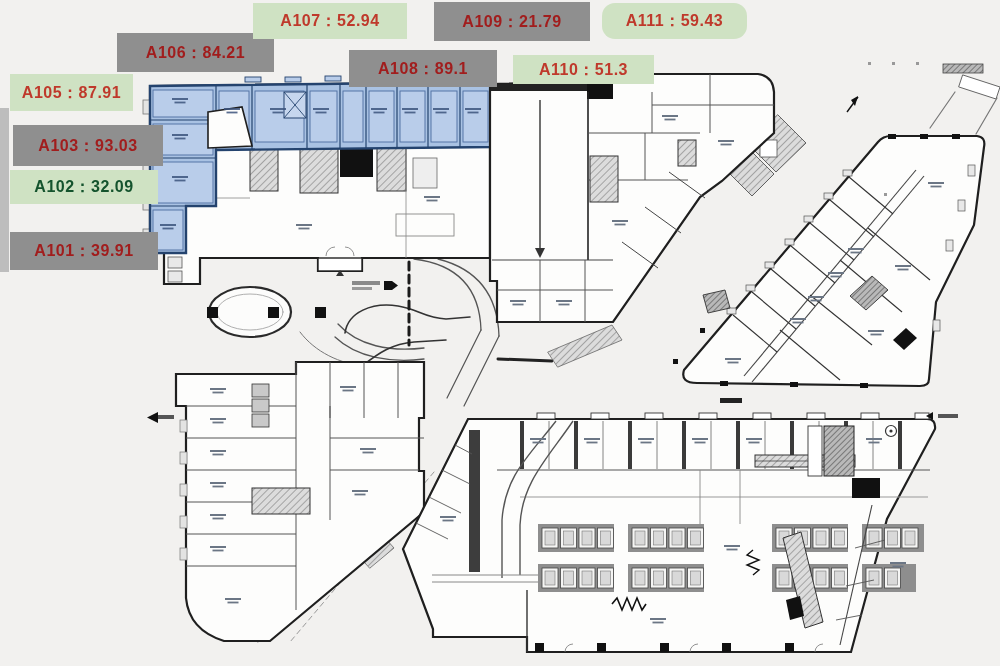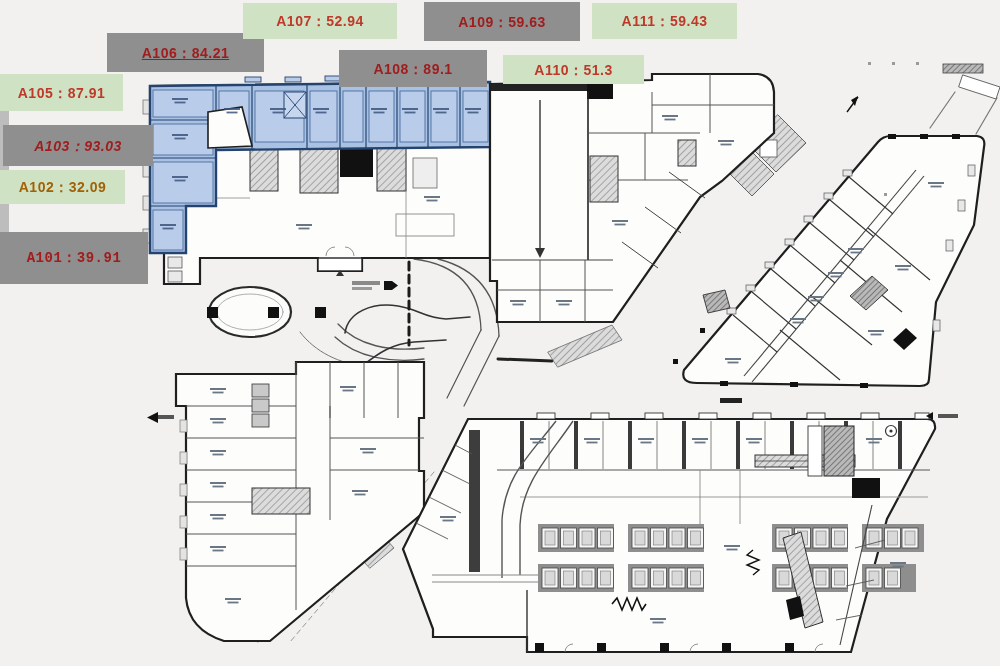--- a/index.html
+++ b/index.html
@@ -9,26 +9,27 @@
     overflow:hidden;
     font-family:"Liberation Sans", sans-serif;
     background:#f2f1ef;
   }
   .plan-svg{position:absolute;left:0;top:0;z-index:1;}
   #labels{position:absolute;left:0;top:0;width:100%;height:100%;z-index:3;pointer-events:none;}
   .plan-label{
     position:absolute;
     display:flex;align-items:center;justify-content:center;
     font-weight:700;
-    font-size:14px;
+    font-size:16px;
     letter-spacing:0.5px;
     white-space:nowrap;
     line-height:1;
     pointer-events:auto;
     cursor:default;
+    margin-left:10px;
   }
 </style>
 </head>
 <body>
 
 <div class="stage" style="background: rgb(242, 241, 239);">
 
 <svg class="plan-svg" width="1000" height="666" viewBox="0 0 1000 666">
   <defs>
     <pattern id="hatch" width="5" height="5" patternUnits="userSpaceOnUse" patternTransform="rotate(45)">
@@ -496,25 +497,25 @@
     <g fill="#999">
       <rect x="868" y="62" width="3" height="3"></rect>
           <rect x="892" y="62" width="3" height="3"></rect>
       <rect x="916" y="62" width="3" height="3"></rect>
           <rect x="884" y="193" width="3" height="3"></rect>
     </g>
   </g>
 </svg>
 
 <div id="labels">
-      <div class="plan-label" style="left: 0px; top: 232px; width: 148px; height: 52px; background: rgb(143, 143, 143); color: rgb(161, 29, 29); font-family: Liberation Mono, monospace;">A101：39.91</div>
-      <div class="plan-label" style="left: 0px; top: 170px; width: 125px; height: 34px; background: rgb(207, 226, 195); color: #a16207;">A102：32.09</div>
-      <div class="plan-label" style="left: 3px; top: 125px; width: 150px; height: 41px; background: rgb(143, 143, 143); color: rgb(161, 29, 29); font-style: italic;">A103：93.03</div>
+      <div class="plan-label" style="left: 0px; top: 232px; width: 148px; height: 38px; background: rgb(143, 143, 143); color: rgb(161, 29, 29);">A101：39.91</div>
+      <div class="plan-label" style="left: 0px; top: 170px; width: 148px; height: 34px; background: rgb(207, 226, 195); color: #14532d;">A102：32.09</div>
+      <div class="plan-label" style="left: 3px; top: 125px; width: 150px; height: 41px; background: rgb(143, 143, 143); color: rgb(161, 29, 29);">A103：93.03</div>
       <div class="plan-label" style="left: 0px; top: 74px; width: 123px; height: 37px; background: rgb(207, 226, 195); color: rgb(191, 57, 43);">A105：87.91</div>
-      <div class="plan-label" style="left: 107px; top: 33px; width: 157px; height: 39px; background: rgb(143, 143, 143); color: rgb(161, 29, 29); text-decoration: underline;">A106：84.21</div>
+      <div class="plan-label" style="left: 107px; top: 33px; width: 157px; height: 39px; background: rgb(143, 143, 143); color: rgb(161, 29, 29);">A106：84.21</div>
       <div class="plan-label" style="left: 243px; top: 3px; width: 154px; height: 36px; background: rgb(207, 226, 195); color: rgb(191, 57, 43);">A107：52.94</div>
       <div class="plan-label" style="left: 339px; top: 50px; width: 148px; height: 37px; background: rgb(143, 143, 143); color: rgb(161, 29, 29);">A108：89.1</div>
-      <div class="plan-label" style="left: 424px; top: 2px; width: 156px; height: 39px; background: rgb(143, 143, 143); color: rgb(161, 29, 29);">A109：59.63</div>
+      <div class="plan-label" style="left: 424px; top: 2px; width: 156px; height: 39px; background: rgb(143, 143, 143); color: rgb(161, 29, 29);">A109：21.79</div>
       <div class="plan-label" style="left: 503px; top: 55px; width: 141px; height: 29px; background: rgb(207, 226, 195); color: rgb(191, 57, 43);">A110：51.3</div>
-      <div class="plan-label" style="left: 592px; top: 3px; width: 145px; height: 36px; background: rgb(207, 226, 195); color: rgb(191, 57, 43);">A111：59.43</div>
+      <div class="plan-label" style="left: 592px; top: 3px; width: 145px; height: 36px; background: rgb(207, 226, 195); color: rgb(191, 57, 43); border-radius: 13px;">A111：59.43</div>
     </div>
 
 </div>
 
 </body></html>

